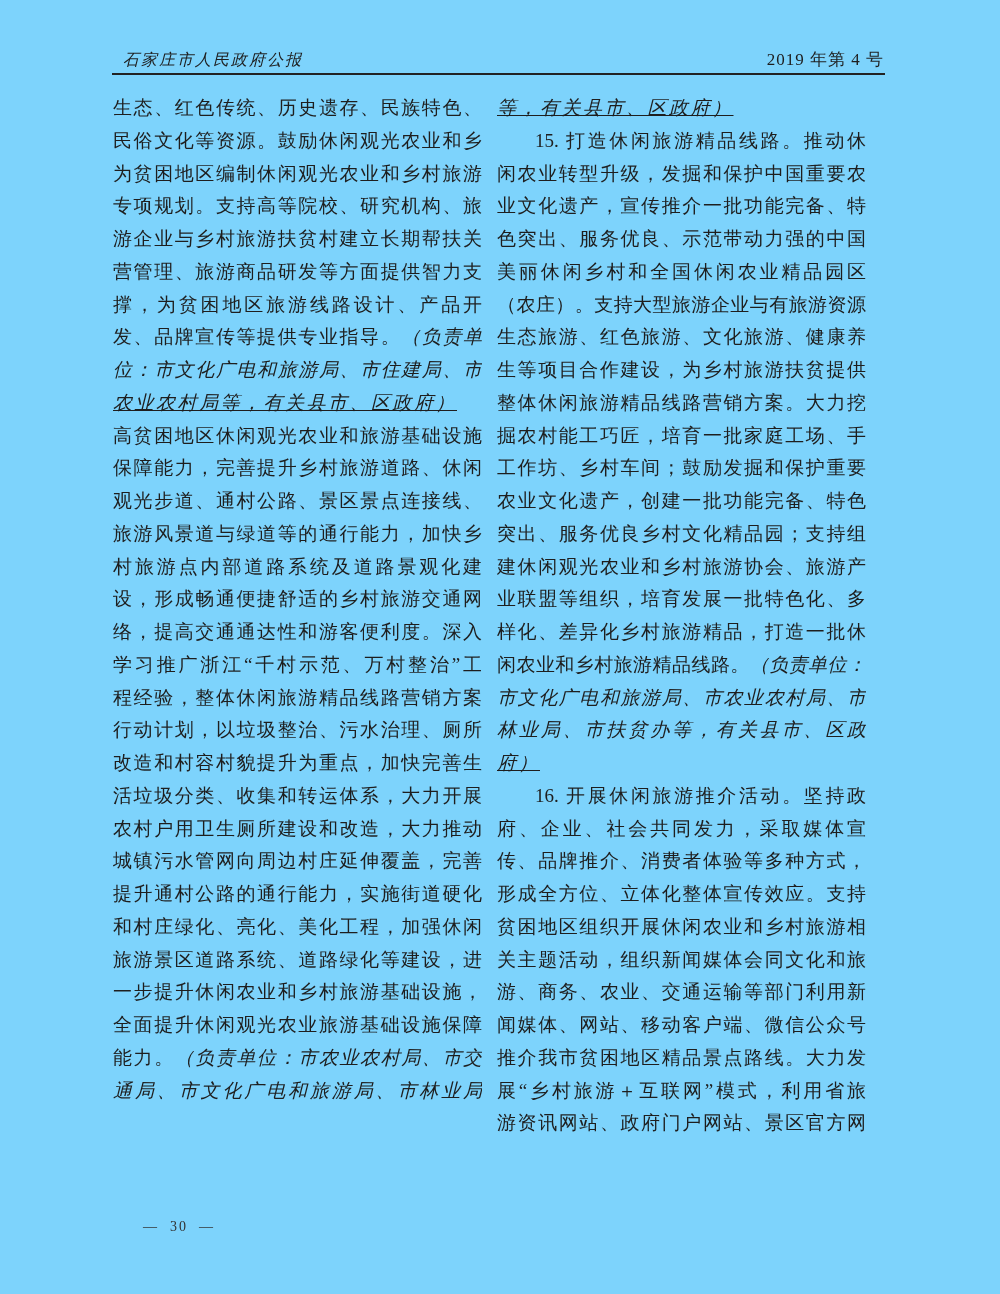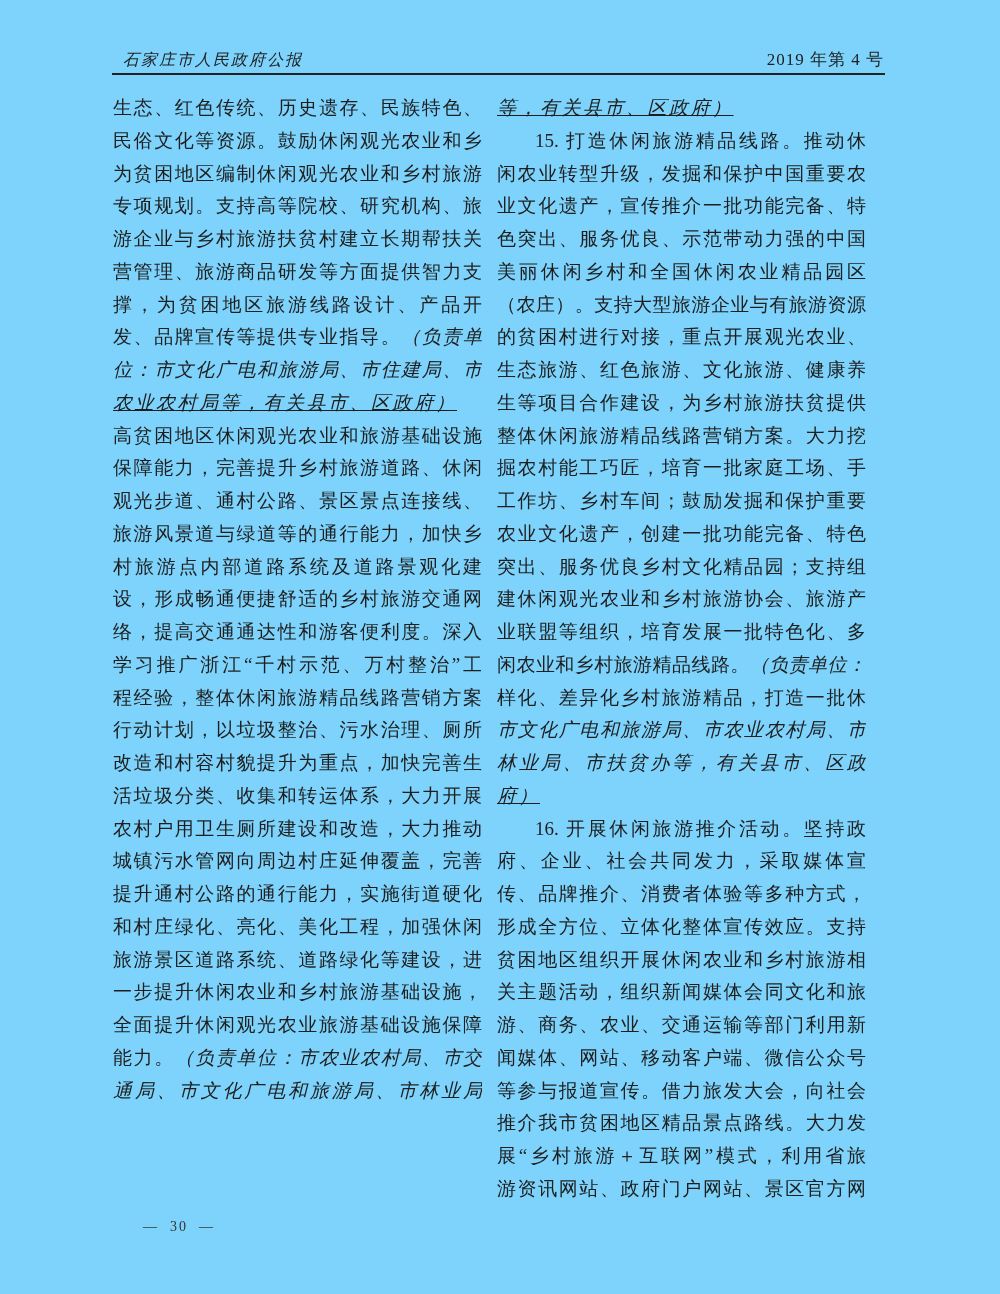--- a/index.html
+++ b/index.html
@@ -134,44 +134,42 @@
         <div class="line"><span class="kai">通局、市文化广电和旅游局、市林业局</span></div>
       </section>
     <section class="column">
         <div class="line para-end"><span class="kai">等，有关县市、区政府）</span></div>
         <div class="line indent"><span class="song">15. 打造休闲旅游精品线路。推动休</span></div>
         <div class="line"><span class="song">闲农业转型升级，发掘和保护中国重要农</span></div>
         <div class="line"><span class="song">业文化遗产，宣传推介一批功能完备、特</span></div>
         <div class="line"><span class="song">色突出、服务优良、示范带动力强的中国</span></div>
         <div class="line"><span class="song">美丽休闲乡村和全国休闲农业精品园区</span></div>
         <div class="line"><span class="song">（农庄）。支持大型旅游企业与有旅游资源</span></div>
-        <div class="line"><span class="song">的贫困村进行对接，重点开展观光农业、</span></div>
         <div class="line"><span class="song">生态旅游、红色旅游、文化旅游、健康养</span></div>
         <div class="line"><span class="song">生等项目合作建设，为乡村旅游扶贫提供</span></div>
         <div class="line"><span class="song">整体休闲旅游精品线路营销方案。大力挖</span></div>
         <div class="line"><span class="song">掘农村能工巧匠，培育一批家庭工场、手</span></div>
         <div class="line"><span class="song">工作坊、乡村车间；鼓励发掘和保护重要</span></div>
         <div class="line"><span class="song">农业文化遗产，创建一批功能完备、特色</span></div>
         <div class="line"><span class="song">突出、服务优良乡村文化精品园；支持组</span></div>
         <div class="line"><span class="song">建休闲观光农业和乡村旅游协会、旅游产</span></div>
         <div class="line"><span class="song">业联盟等组织，培育发展一批特色化、多</span></div>
+        <div class="line"><span class="song">样化、差异化乡村旅游精品，打造一批休</span></div>
         <div class="line"><span class="song">闲农业和乡村旅游精品线路。</span><span class="kai">（负责单位：</span></div>
-        <div class="line"><span class="song">样化、差异化乡村旅游精品，打造一批休</span></div>
         <div class="line"><span class="kai">市文化广电和旅游局、市农业农村局、市</span></div>
         <div class="line"><span class="kai">林业局、市扶贫办等，有关县市、区政</span></div>
         <div class="line para-end"><span class="kai">府）</span></div>
         <div class="line indent"><span class="song">16. 开展休闲旅游推介活动。坚持政</span></div>
         <div class="line"><span class="song">府、企业、社会共同发力，采取媒体宣</span></div>
         <div class="line"><span class="song">传、品牌推介、消费者体验等多种方式，</span></div>
         <div class="line"><span class="song">形成全方位、立体化整体宣传效应。支持</span></div>
         <div class="line"><span class="song">贫困地区组织开展休闲农业和乡村旅游相</span></div>
         <div class="line"><span class="song">关主题活动，组织新闻媒体会同文化和旅</span></div>
         <div class="line"><span class="song">游、商务、农业、交通运输等部门利用新</span></div>
         <div class="line"><span class="song">闻媒体、网站、移动客户端、微信公众号</span></div>
-        <div class="line"><span class="song">等参与报道宣传。借力旅发大会，向社会</span></div>
         <div class="line"><span class="song">推介我市贫困地区精品景点路线。大力发</span></div>
         <div class="line"><span class="song">展“乡村旅游＋互联网”模式，利用省旅</span></div>
         <div class="line"><span class="song">游资讯网站、政府门户网站、景区官方网</span></div>
       </section>
   </div>
 
   <div class="page-footer">
     <span>—  30  —</span>
   </div>
 

